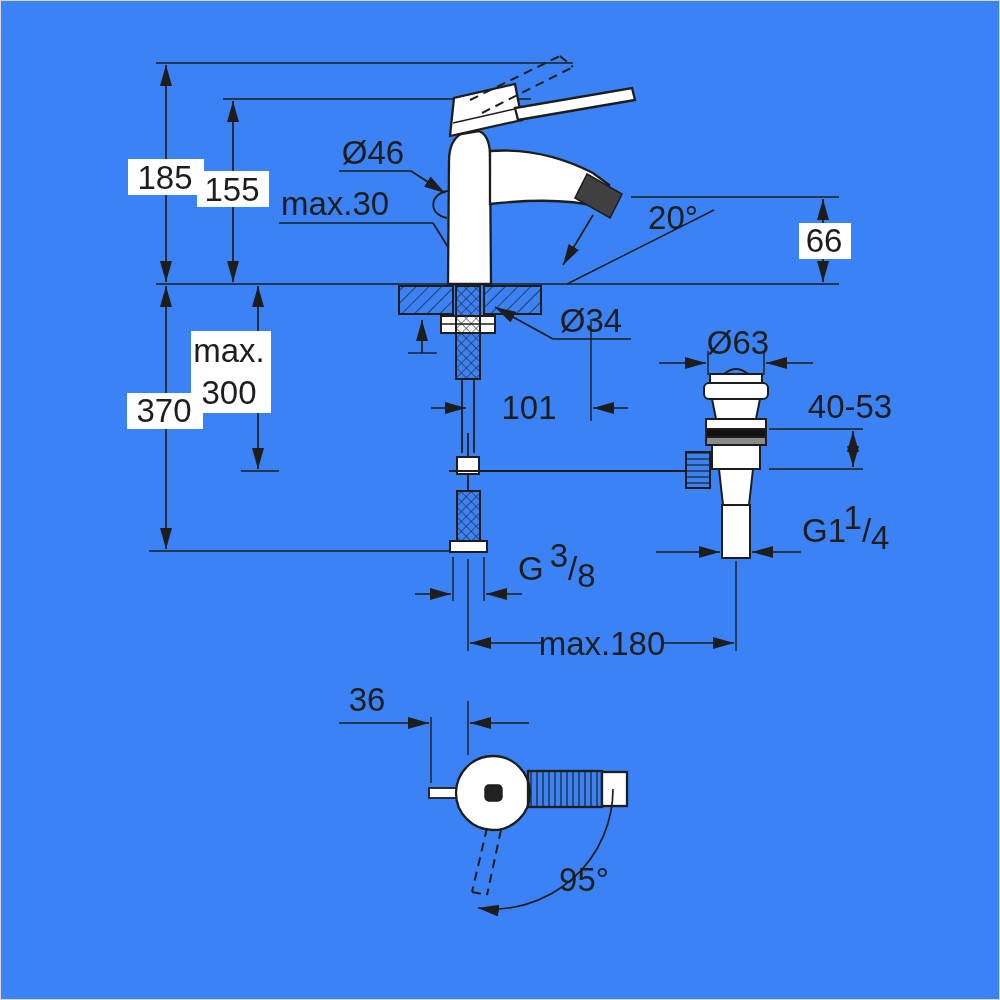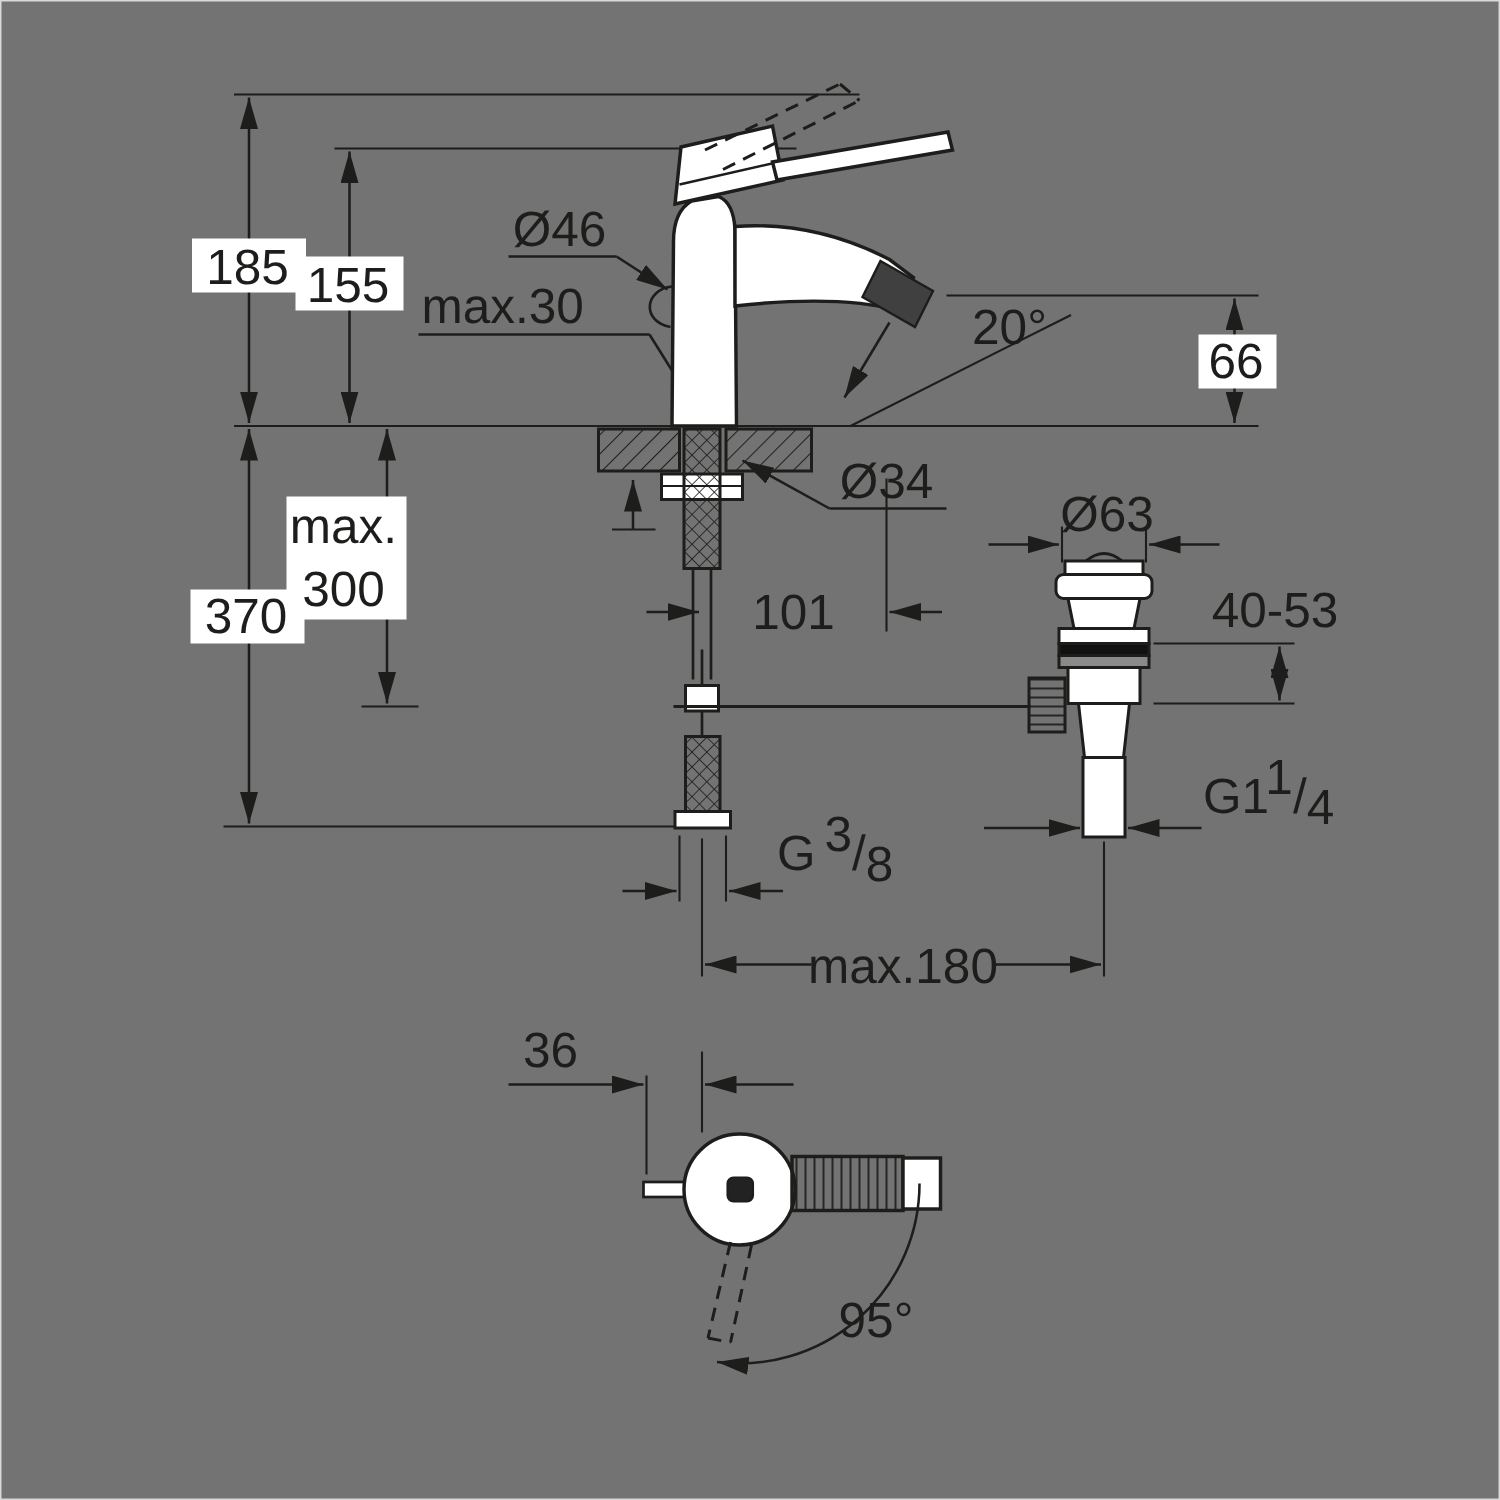--- a/index.html
+++ b/index.html
@@ -5,21 +5,21 @@
   html, body {
     margin: 0;
     padding: 0;
     background: #ffffff;
     font-family: "Liberation Sans", sans-serif;
   }
   .canvas {
     position: relative;
     width: 1000px;
     height: 1000px;
-    background: #737373;
+    background: #3b82f6;
     box-sizing: border-box;
     border: 1px solid #d9d9d9;
     overflow: hidden;
   }
   svg { display: block; }
   .dim-text {
     font-family: "Liberation Sans", "DejaVu Sans", sans-serif;
     font-size: 33px;
     fill: #1d1d1b;
   }

